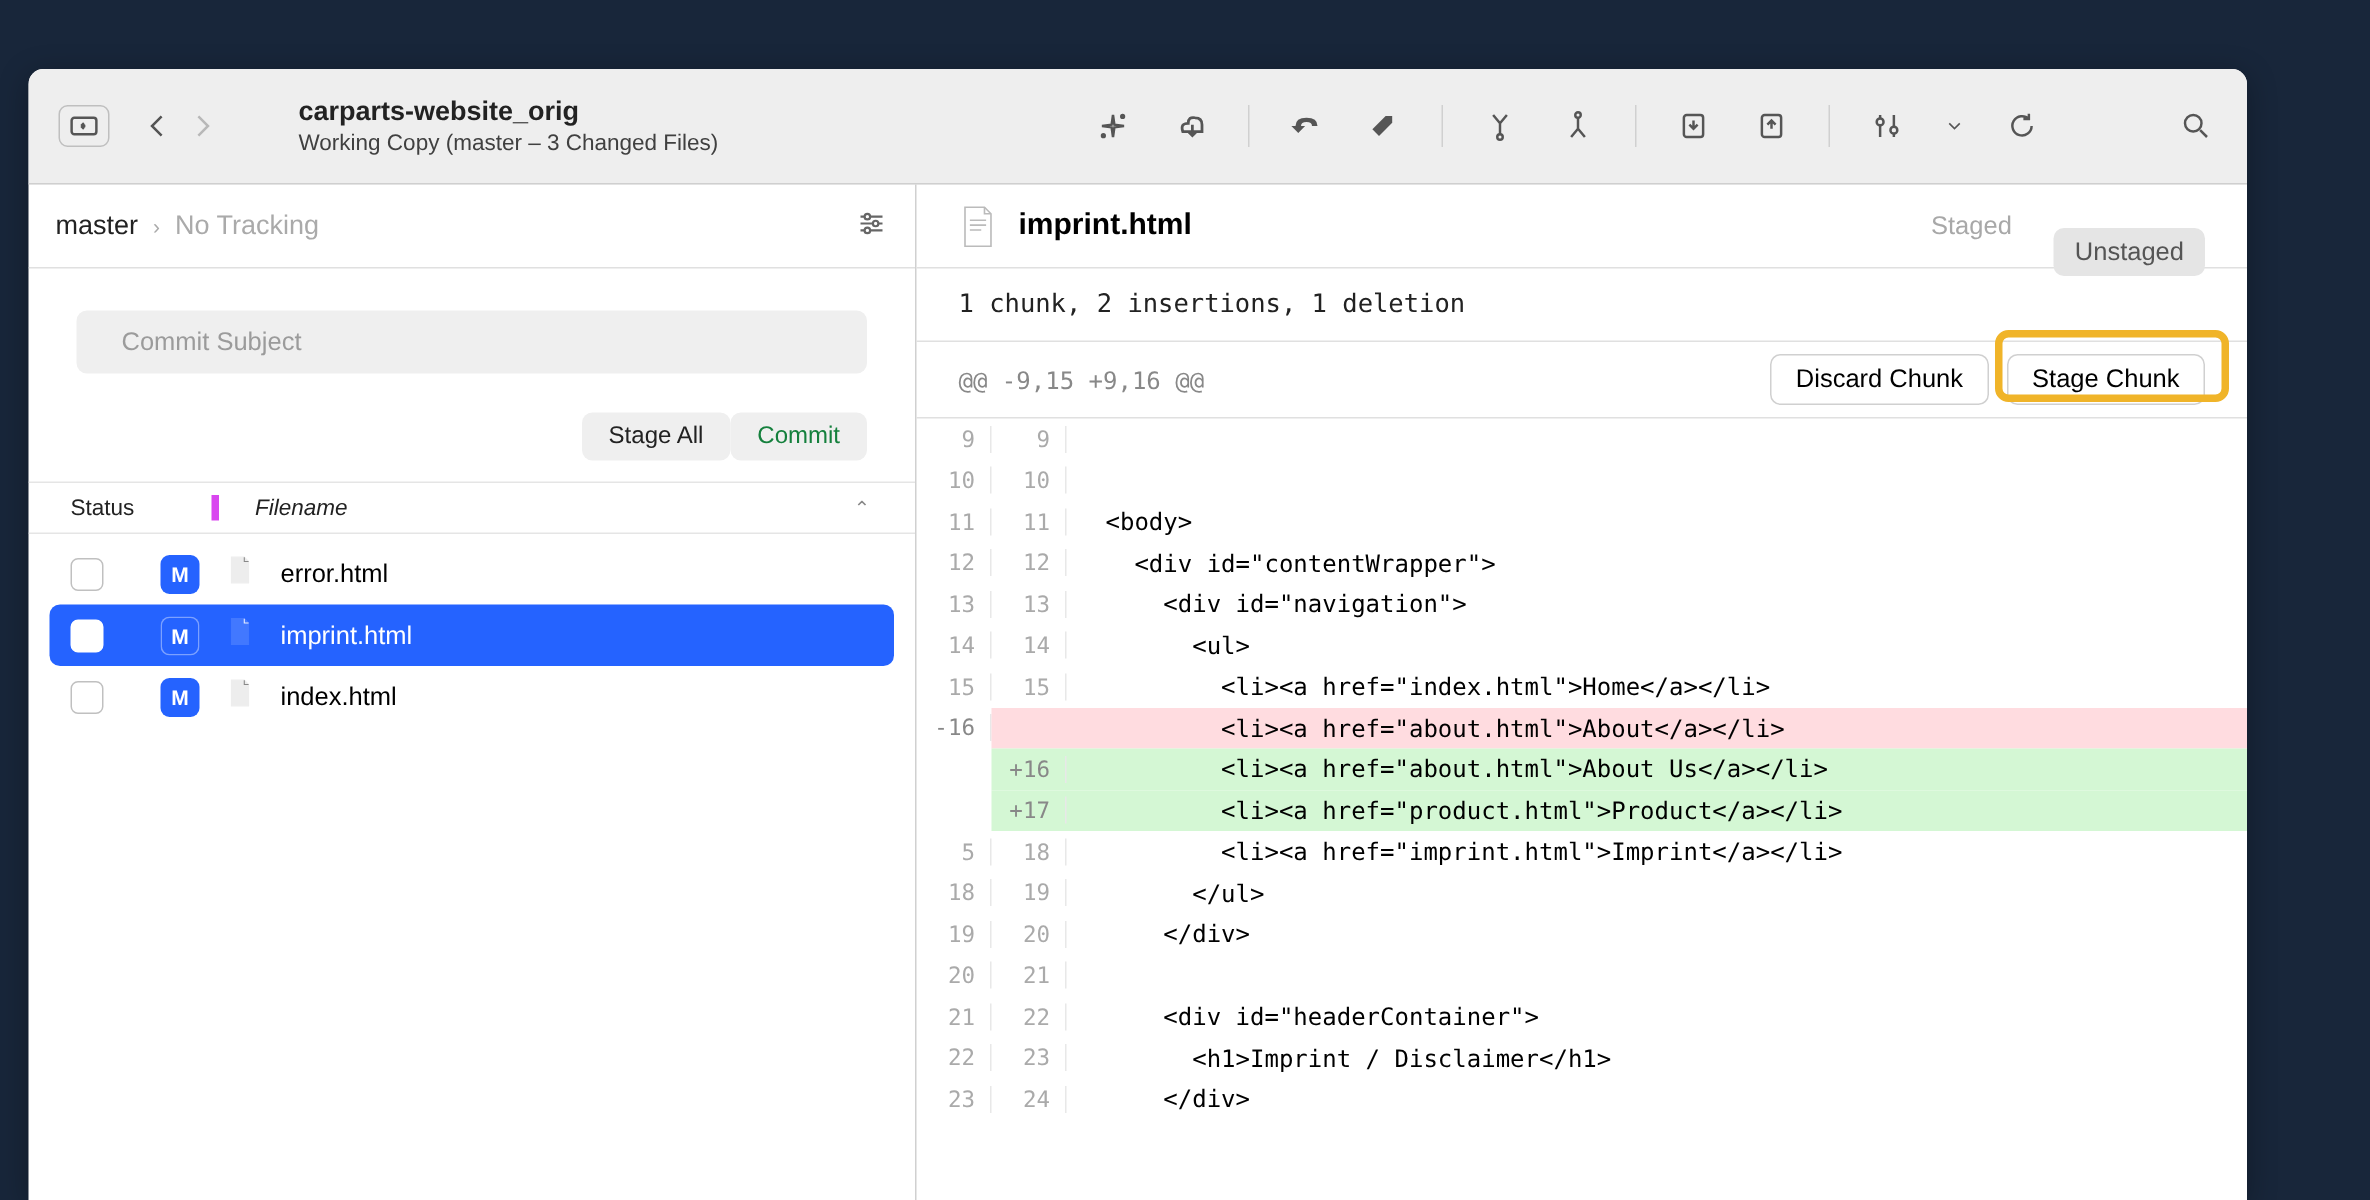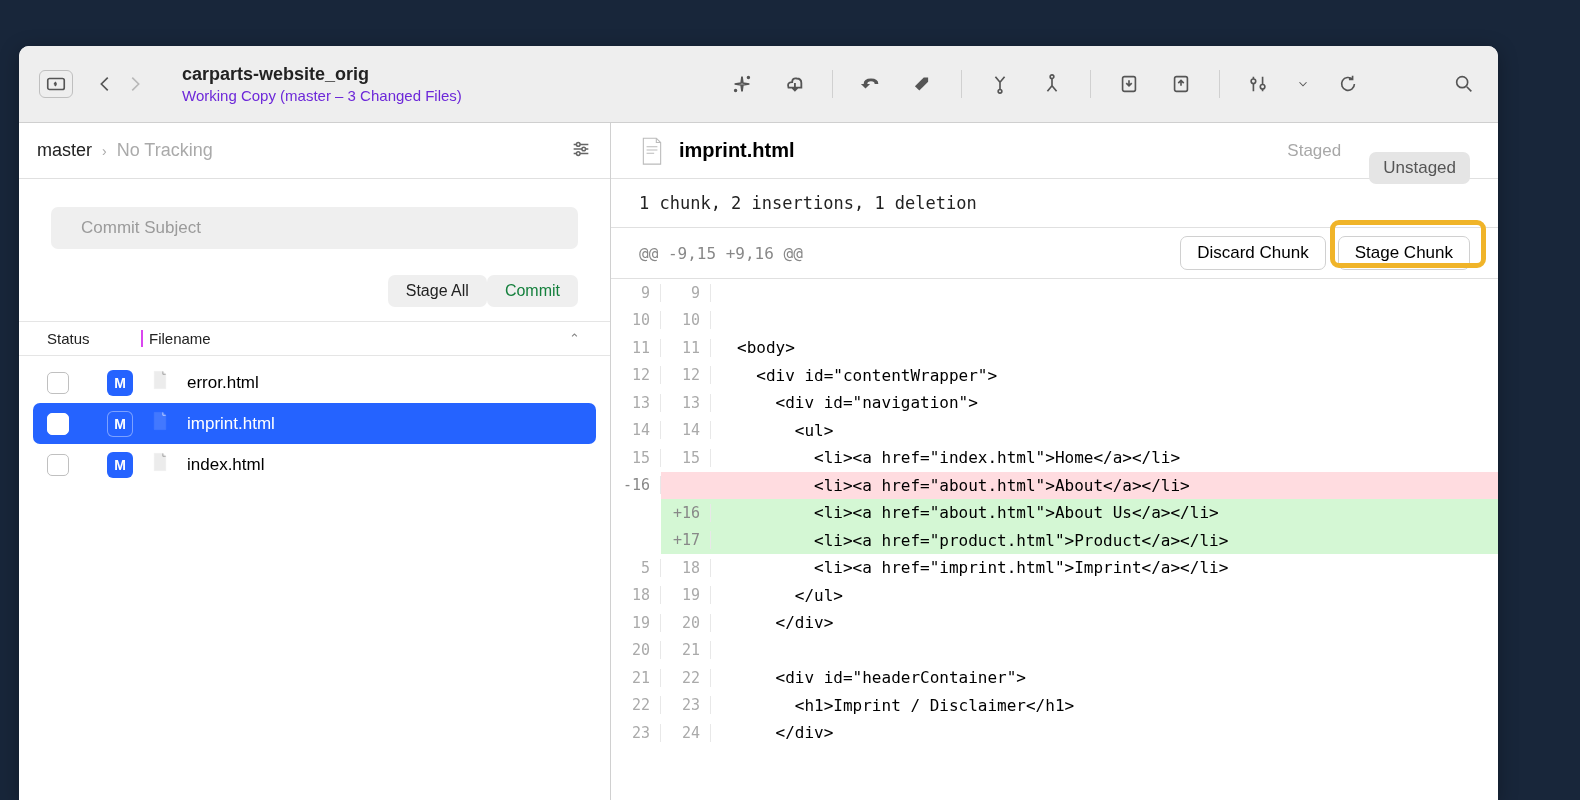--- a/index.html
+++ b/index.html
@@ -33,23 +33,23 @@
 .tb-left { display: flex; align-items: center; gap: 18px; }
 .tb-icon {
   width: 28px; height: 28px;
   display: flex; align-items: center; justify-content: center;
   color: #555;
   border-radius: 5px;
 }
 .tb-icon svg { width: 22px; height: 22px; stroke: #555; fill: none; stroke-width: 1.8; }
 .tb-icon.boxed { border: 1px solid #bfbfbf; border-radius: 6px; width: 34px; height: 28px; }
 .tb-nav { display: flex; gap: 2px; }
-.tb-title-block { margin-left: 15px; }
+.tb-title-block { margin-left: 32px; }
 .tb-title { font-size: 18px; font-weight: 700; color: #222; }
-.tb-subtitle { font-size: 15px; color: #6d28d9; margin-top: 2px; }
+.tb-subtitle { font-size: 15px; color: #404040; margin-top: 2px; }
 .tb-spacer { flex: 1; }
 .tb-right { display: flex; align-items: center; gap: 24px; }
 .tb-sep { width: 1px; height: 28px; background: #d0d0d0; }
 .tb-icon.solid svg { fill: #555; stroke: none; }
 .content { display: flex; height: calc(100% - 77px); }
 .left-panel {
   width: 592px;
   border-right: 1px solid #d0d0d0;
   display: flex; flex-direction: column;
 }
@@ -85,21 +85,21 @@
   cursor: pointer;
 }
 .btn-pill.disabled { color: #15803d; }
 .table-header {
   display: flex; align-items: center;
   padding: 8px 28px; border-top: 1px solid #e5e5e5;
   border-bottom: 1px solid #e5e5e5;
   font-size: 15px; color: #222;
 }
 .th-status { width: 94px; }
-.th-filename { flex: 1; border-left: 2px solid #d946ef; padding-left: 6px; }
+.th-filename { flex: 1; border-left: 5px solid #d946ef; padding-left: 24px; font-style: italic; }
 .th-sort { color: #888; font-size: 13px; padding-right: 2px; }
 .file-list { padding: 6px 14px; }
 .file-row {
   display: flex; align-items: center;
   height: 41px; padding: 0 14px;
   border-radius: 7px; gap: 18px;
   font-size: 17px;
 }
 .file-row.selected { background: #2563ff; color: #fff; }
 .file-check {

